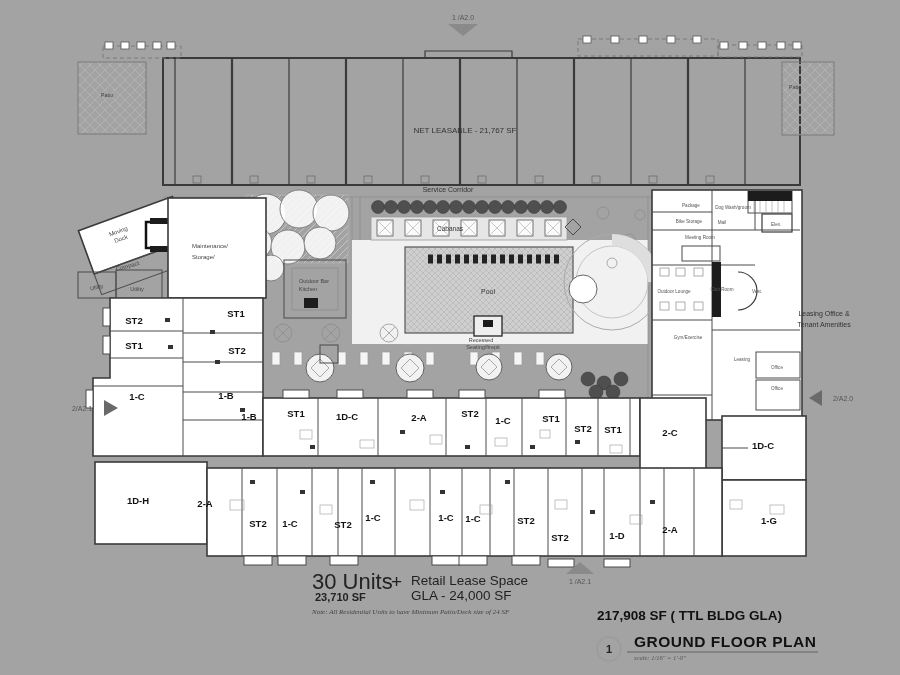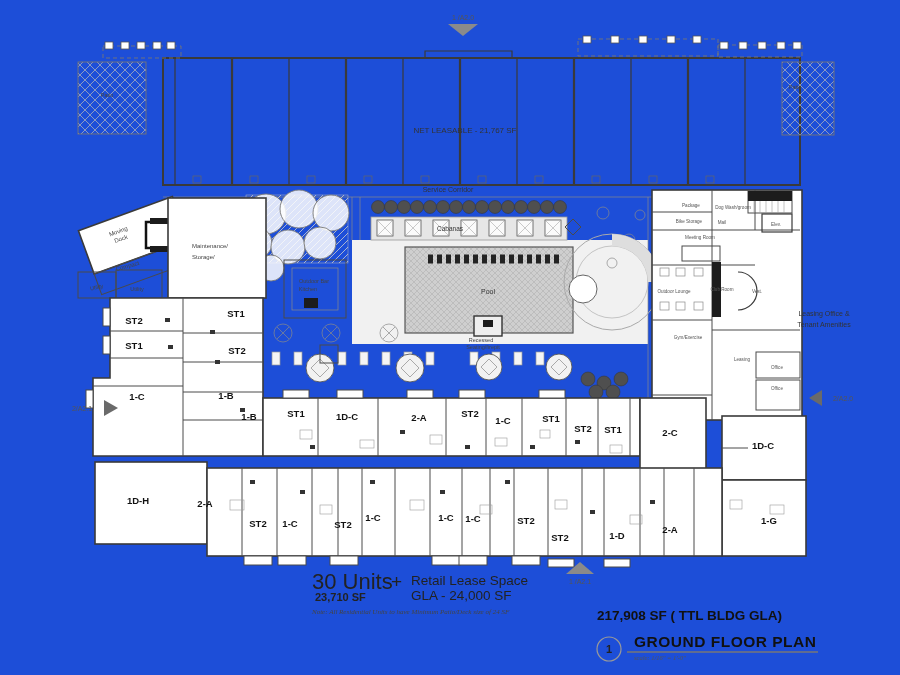--- a/index.html
+++ b/index.html
@@ -1,16 +1,16 @@
 <!DOCTYPE html>
 <html><head>
 <meta charset="utf-8">
 <style>
   html,body{margin:0;padding:0;background:#ffffff;}
-  .canvas{position:relative;width:900px;height:675px;background:#1d4ed8;overflow:hidden;
+  .canvas{position:relative;width:900px;height:675px;background:#a3a3a3;overflow:hidden;
           font-family:"Liberation Sans",sans-serif;text-decoration:underline;}
   svg{display:block;}
   svg text{font-family:"Liberation Sans",sans-serif;fill:#222;}
   .w2{fill:none;stroke:#3a3a3a;stroke-width:2;}
   .w15{fill:#ffffff;stroke:#3a3a3a;stroke-width:1.6;}
   .w1{fill:none;stroke:#4a4a4a;stroke-width:1;}
   .w12{fill:none;stroke:#3a3a3a;stroke-width:1.2;}
   .thin{fill:none;stroke:#8a8a8a;stroke-width:.7;}
   .thin6{fill:none;stroke:#9a9a9a;stroke-width:.6;}
   .dash{fill:none;stroke:#777;stroke-width:.9;stroke-dasharray:4 3;}

